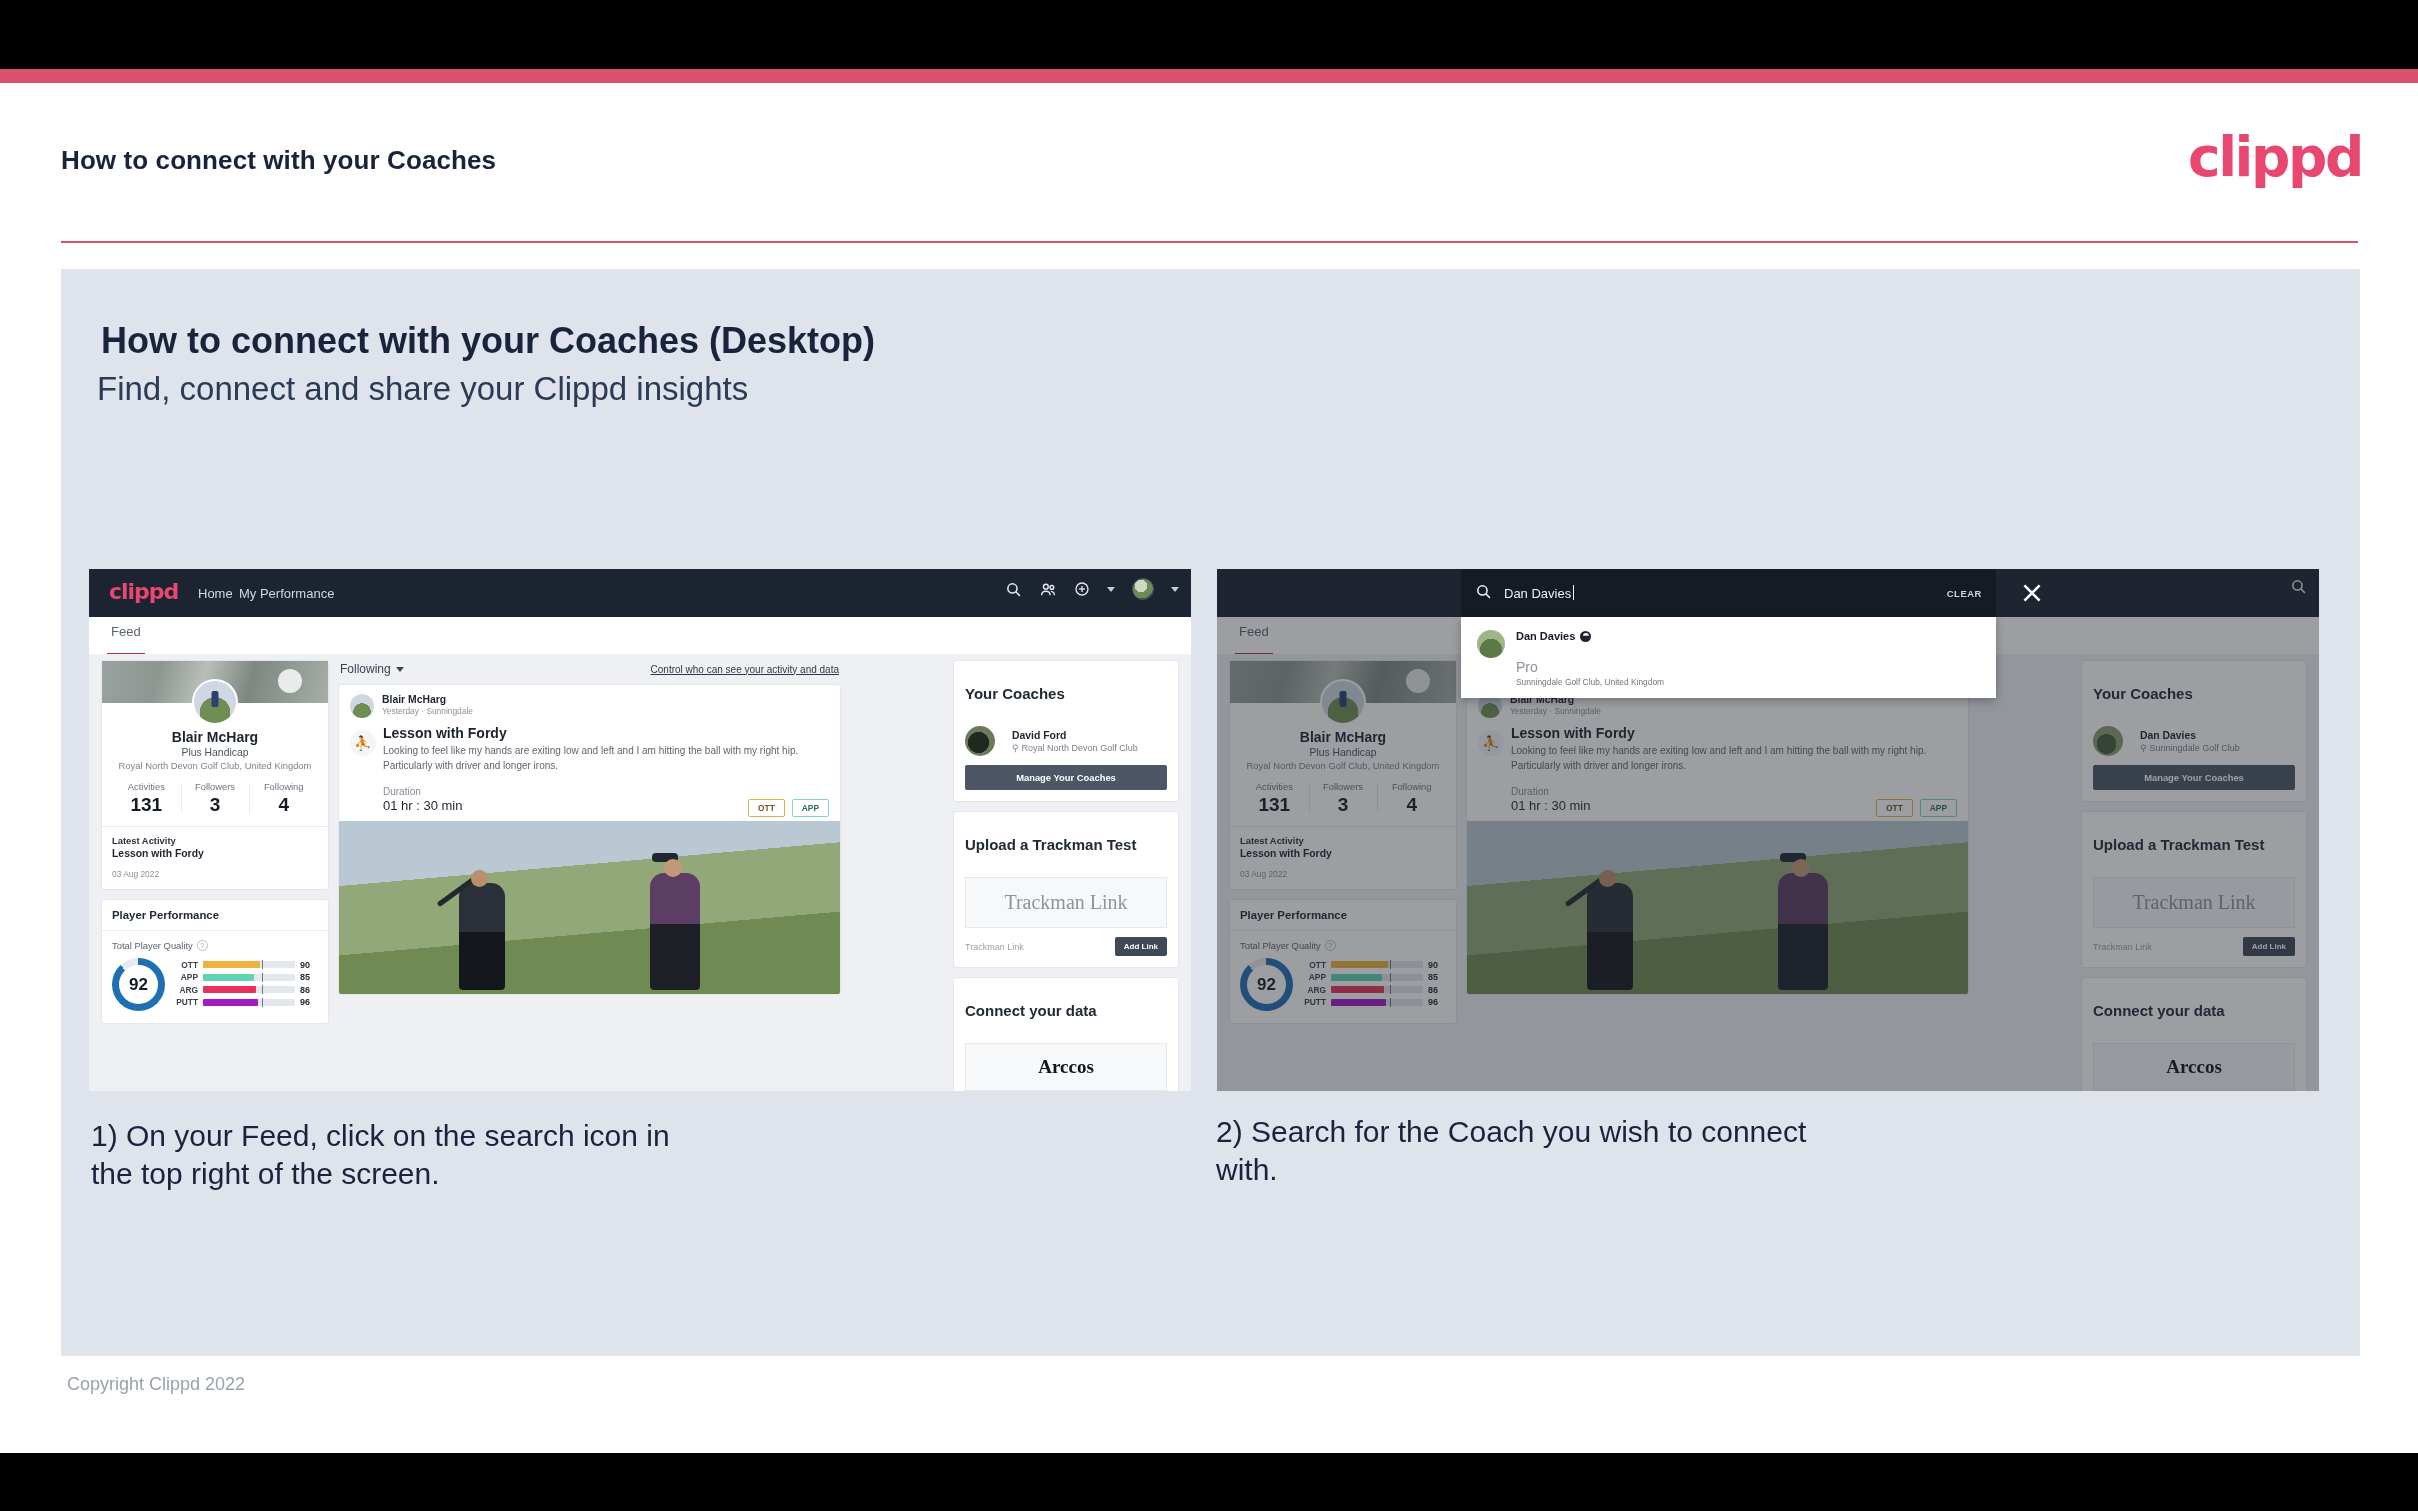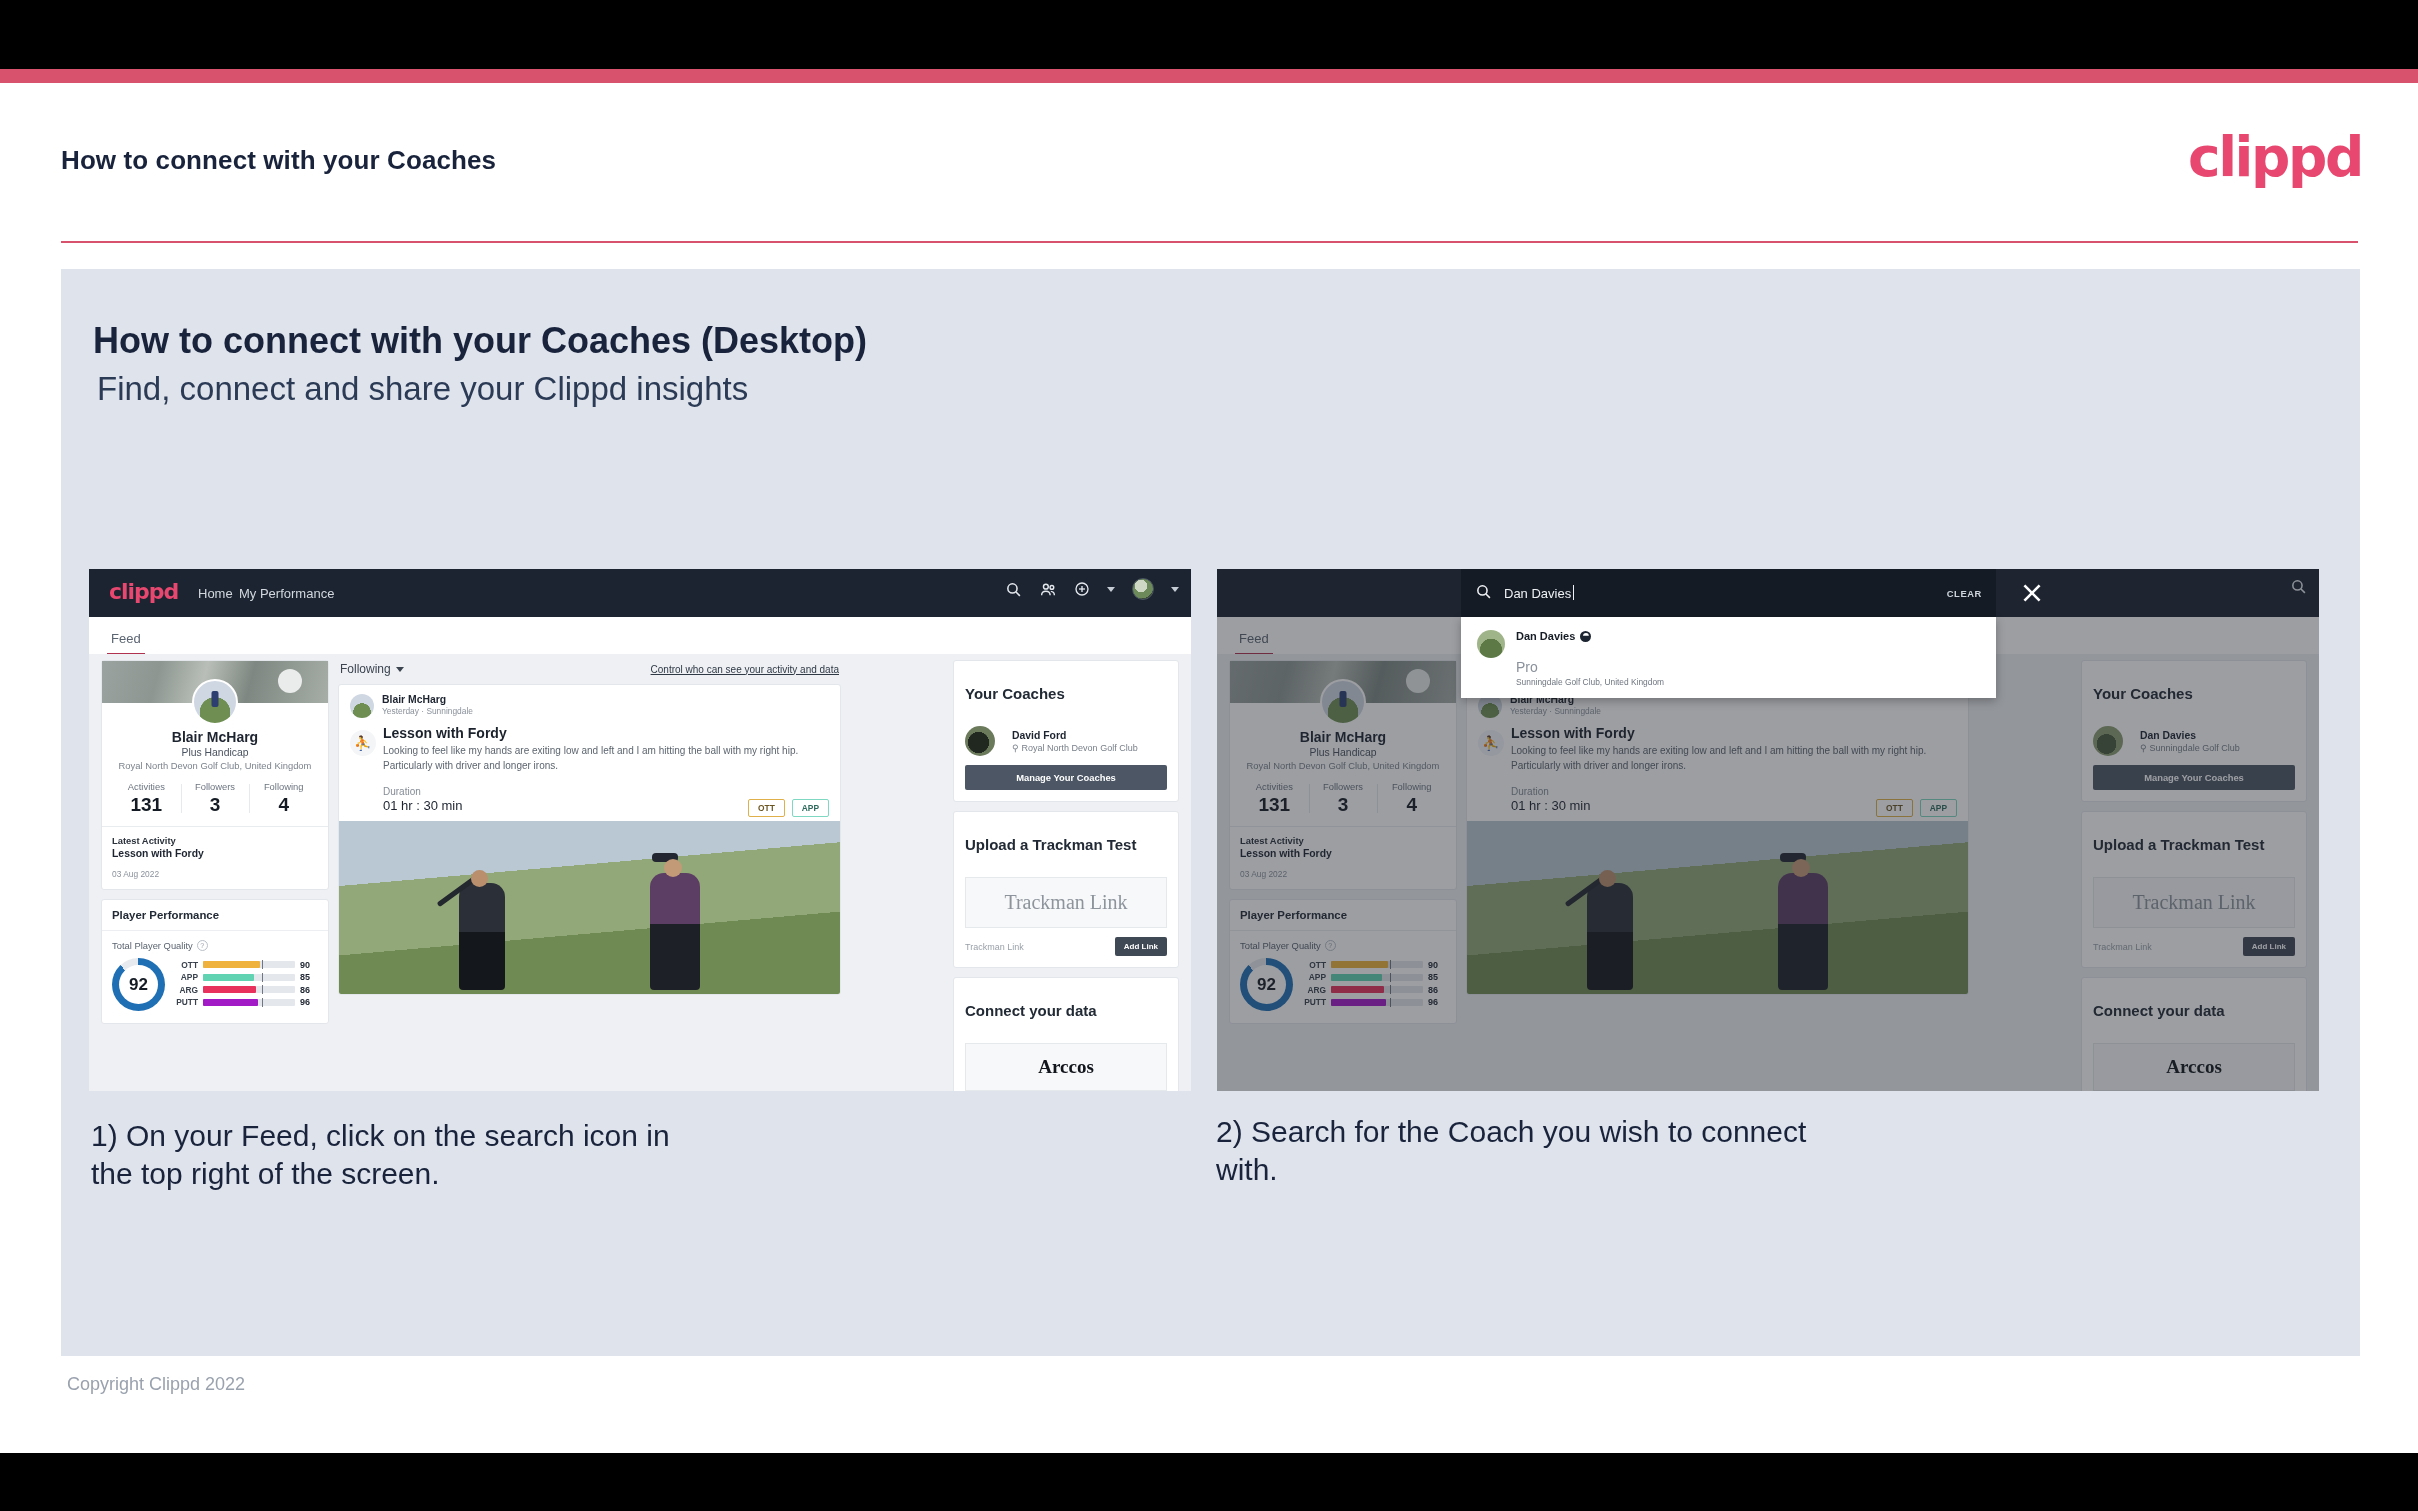--- a/index.html
+++ b/index.html
@@ -29,21 +29,21 @@
   }
   .header-rule { position:absolute; top:241px; left:61px; width:2297px; height:2px; background:#d9526d; }
 
   
   .panel {
     position:absolute; top:269px; left:61px;
     width:2299px; height:1087px;
     background:#dfe3ec;
   }
   .panel-title {
-    position:absolute; left:32px; top:51px;
+    position:absolute; left:40px; top:51px;
     font-size:36px; font-weight:700; color:#19243c;
   }
   .panel-sub {
     position:absolute; left:36px; top:101px;
     font-size:33px; font-weight:400; color:#2b3a55;
   }
   .copyright {
     position:absolute; left:67px; top:1374px;
     font-size:18px; color:#9aa2ae;
   }
@@ -65,21 +65,21 @@
   .nav-icons { position:absolute; right:12px; top:9px; display:flex; align-items:center; gap:17px; }
   .nav-icons svg { display:block; }
   .avatar-nav {
     width:22px; height:22px; border-radius:50%;
     background: radial-gradient(circle at 40% 35%, #cfd8c4 0 35%, #6d8a5a 36% 70%, #3a4a33 71%);
     border:1px solid #4a5563;
   }
   .caret { width:0;height:0;border-left:4px solid transparent;border-right:4px solid transparent;border-top:5px solid #c6ccd4; }
 
   .tabbar { position:absolute; top:48px; left:0; width:100%; height:38px; background:#fff; border-bottom:1px solid #e4e7ec; }
-  .tab-feed { position:absolute; left:22px; top:14px; font-size:13px; color:#5b6572; }
+  .tab-feed { position:absolute; left:22px; top:7px; font-size:13px; color:#5b6572; }
   .tab-underline { position:absolute; left:18px; top:36px; width:38px; height:2px; background:#b0324f; }
 
   .body-area { position:absolute; top:85px; left:0; width:100%; height:437px; background:#eef0f3; }
 
   
   .col-left { position:absolute; left:12px; top:6px; width:228px; }
   .card { background:#fff; border:1px solid #e3e6ea; border-radius:3px; margin-bottom:9px; }
   .cover {
     height:42px;
     background: linear-gradient(105deg,#9ba3a0 0%,#8d9691 25%,#b9bfb8 45%,#7e8781 65%,#a7aea8 100%);

